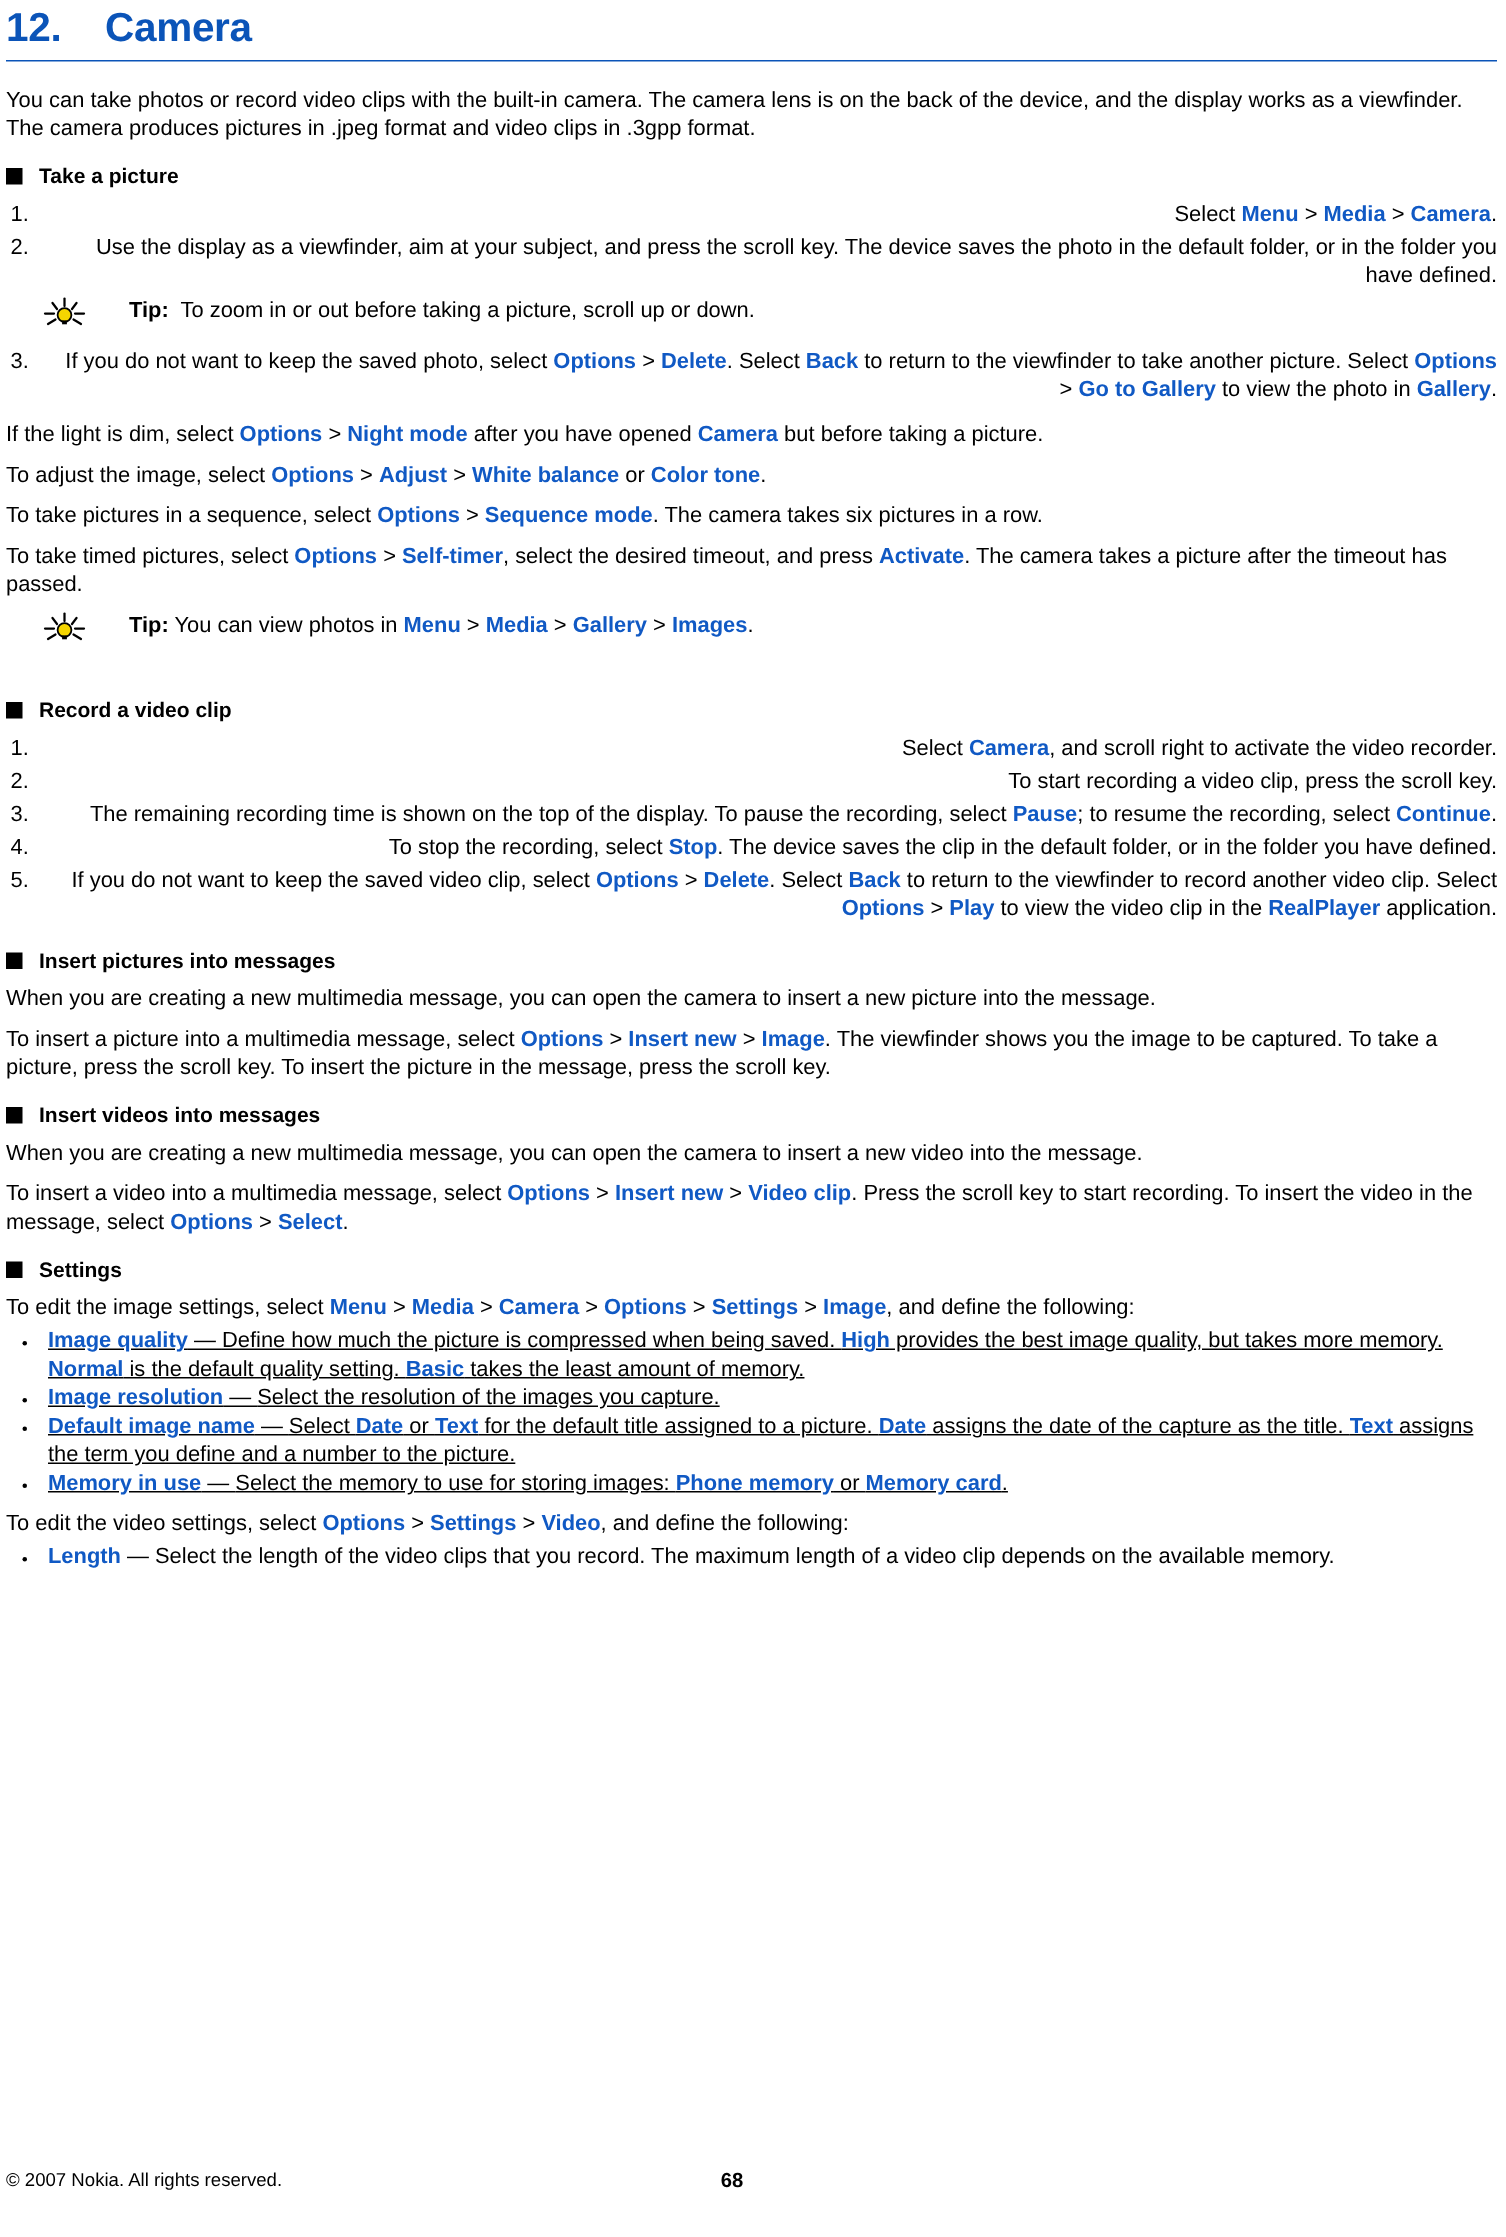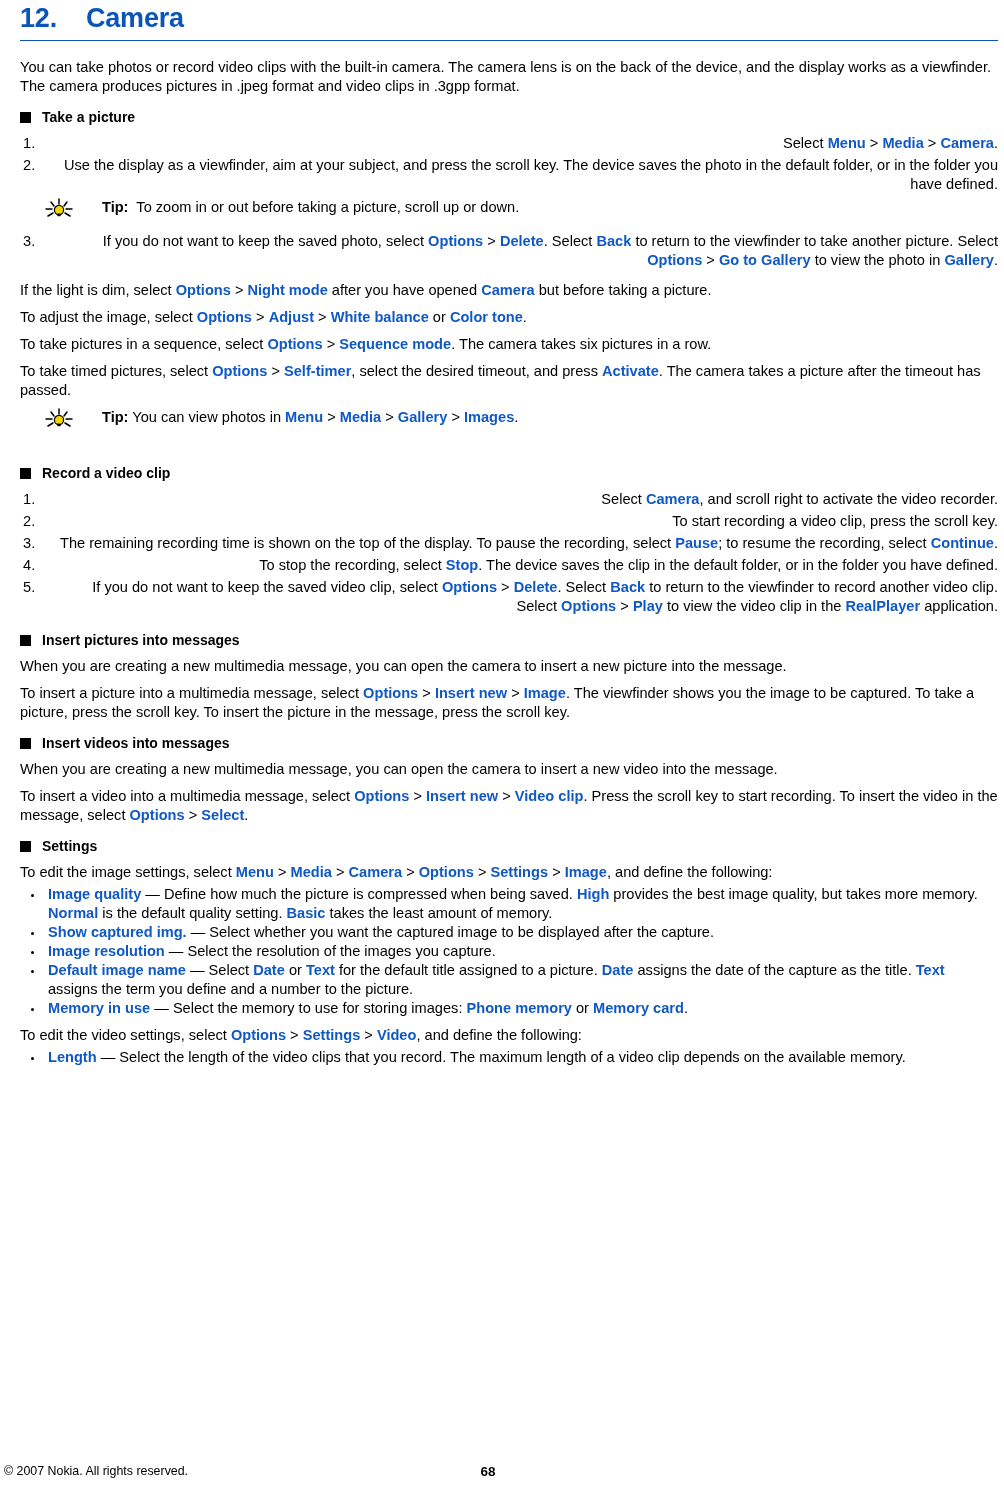--- a/index.html
+++ b/index.html
@@ -14,21 +14,21 @@
     font-family: "Liberation Sans", sans-serif;
     color: #000000;
     font-size: 14.6px;
     line-height: 1.30;
     overflow: hidden;
   }
   .page {
     position: absolute;
     left: 0; top: 0;
     width: 1004px; height: 1491px;
-    padding: 0 6px 0 20px;
+    padding: 0 6px 0 4px;
   }
 
   
   .chapter-head {
     display: flex;
     align-items: baseline;
     color: #0B54B8;
     font-weight: bold;
     font-size: 27px;
     letter-spacing: -0.2px;
@@ -138,21 +138,21 @@
   }
   .tip-icon svg { display:block; }
   .tip-text { flex: 1 1 auto; padding-left: 4px; }
   .tip-label { font-weight: bold; }
 
   
   .footer {
     position: absolute;
     left: 4px;
     right: 6px;
-    bottom: 12px;
+    bottom: 30px;
     font-size: 12.4px;
     display: flex;
     align-items: baseline;
   }
   .footer-copy { flex: 0 0 auto; }
   .footer-page {
     position: absolute;
     left: 0; right: 0;
     text-align: center;
     font-weight: bold;
@@ -309,24 +309,23 @@
 
   <div class="sec-head">
     <span class="sq"></span>
     <span>Settings</span>
   </div>
 
   <div class="gap-sm"></div>
 
   <p class="body"><span>To edit the image settings, select </span><span class="lk">Menu</span><span class="sep"> &gt; </span><span class="lk">Media</span><span class="sep"> &gt; </span><span class="lk">Camera</span><span class="sep"> &gt; </span><span class="lk">Options</span><span class="sep"> &gt; </span><span class="lk">Settings</span><span class="sep"> &gt; </span><span class="lk">Image</span><span>, and define the following:</span></p>
 
-  <ul class="bul" style="margin-top:3px;">
+  <ul class="bul" style="margin-top:3px;text-decoration:underline;">
     <li><span class="lk">Image quality</span><span> — </span><span>Define how much the picture is compressed when being saved. </span><span class="lk">High</span><span> provides the best image quality, but takes more memory. </span><span class="lk">Normal</span><span> is the default quality setting. </span><span class="lk">Basic</span><span> takes the least amount of memory.</span></li>
 
-    <li><span class="lk">Show captured img.</span><span> — </span><span>Select whether you want the captured image to be displayed after the capture.</span></li>
 
     <li><span class="lk">Image resolution</span><span> — </span><span>Select the resolution of the images you capture.</span></li>
 
     <li><span class="lk">Default image name</span><span> — </span><span>Select </span><span class="lk">Date</span><span> or </span><span class="lk">Text</span><span> for the default title assigned to a picture. </span><span class="lk">Date</span><span> assigns the date of the capture as the title. </span><span class="lk">Text</span><span> assigns the term you define and a number to the picture.</span></li>
 
     <li><span class="lk">Memory in use</span><span> — </span><span>Select the memory to use for storing images: </span><span class="lk">Phone memory</span><span> or </span><span class="lk">Memory card</span><span>.</span></li>
   </ul>
 
   <div class="gap-sm"></div>
 

